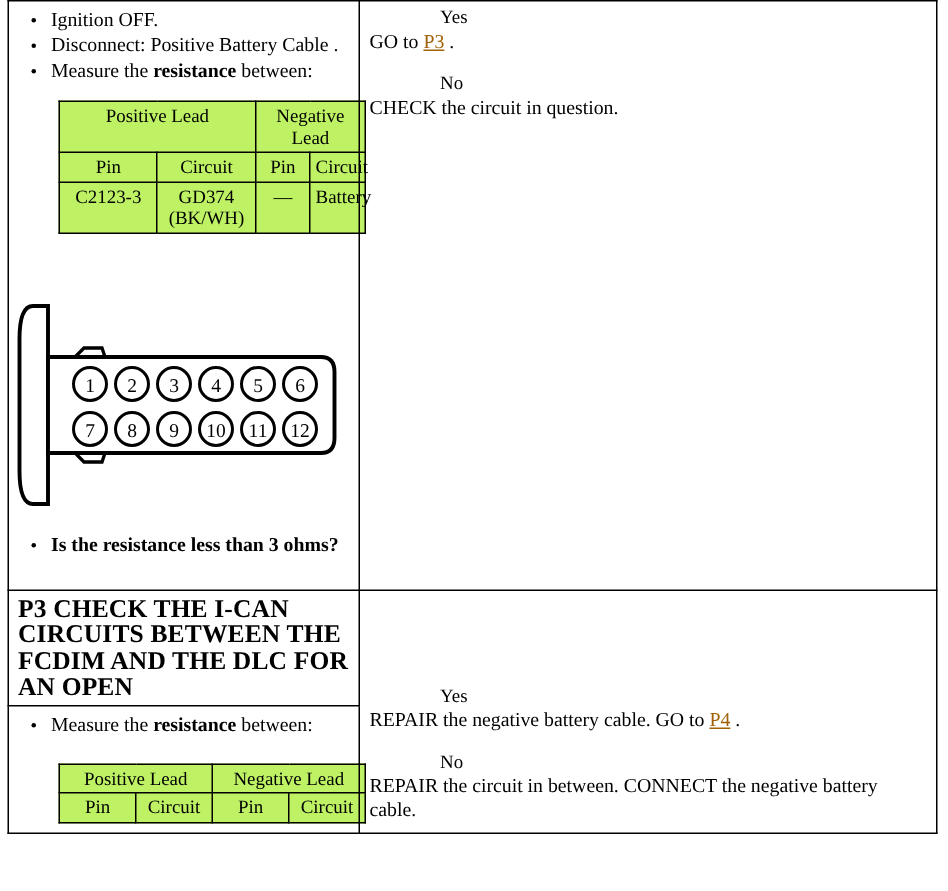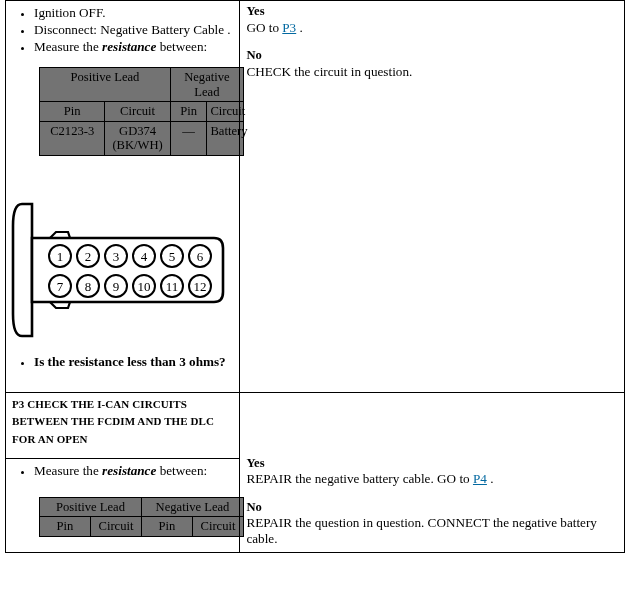--- a/index.html
+++ b/index.html
@@ -44,47 +44,48 @@
     padding-left: 28px;
     list-style-type: disc;
   }
   ul.steps li {
     font-size: 13.2px;
     line-height: 16px;
     margin: 0 0 1px 0;
     padding: 0;
   }
   ul.steps li::marker { font-size: 11px; }
-  b, .b { font-weight: bold; font-style: italic; }
+  b, .b { font-weight: bold; }
 
   .q-row ul.steps li { font-weight: bold; font-family: Liberation Serif, serif; }
 
   
   .answers {
     padding: 3px 6px 6px 6px;
     font-size: 13.2px;
     line-height: 15.5px;
   }
   .ans-key {
-    font-weight: bold;
+    font-weight: normal;
     font-size: 12.6px;
+    margin-left: 47px;
   }
   .ans-text { }
   .ans-gap { height: 13px; }
   a.xref {
-    color: #0369a1;
+    color: #a16207;
   }
 
   
   .lead-wrap { padding: 8px 0 6px 0; }
   table.lead {
     border-collapse: collapse;
     margin-left: 33px;
     table-layout: fixed;
-    background: #737373;
+    background: #bef264;
   }
   table.lead td {
     border: 1px solid #000;
     text-align: center;
     font-size: 12.6px;
     line-height: 14.5px;
     padding: 2px 3px;
   }
   table.lead.t1 { width: 205px; }
   table.lead.t1 .c-pin1  { width: 52px; }
@@ -94,21 +95,21 @@
 
   table.lead.t2 { width: 205px; }
   table.lead.t2 .c-pin1  { width: 45px; }
   table.lead.t2 .c-cir1  { width: 57px; }
   table.lead.t2 .c-pin2  { width: 45px; }
   table.lead.t2 .c-cir2  { width: 57px; }
 
   
   .sect-head {
     font-weight: bold;
-    font-size: 11px;
+    font-size: 17px;
     line-height: 17.5px;
     padding: 3px 2px 3px 6px;
     letter-spacing: 0.1px;
   }
 
   
   .connector-fig {
     margin: 34px 0 0 0;
     padding-left: 4px;
   }
@@ -125,21 +126,21 @@
       <col class="col-left">
       <col class="col-right">
     </colgroup>
     <tbody>
 
       <tr>
         <td class="col-left">
 
           <ul class="steps">
             <li><span>Ignition OFF.</span></li>
-            <li><span>Disconnect: Negative Battery Cable .</span></li>
+            <li><span>Disconnect: Positive Battery Cable .</span></li>
             <li><span>Measure the </span><b>resistance</b><span> between:</span></li>
           </ul>
 
           <div class="lead-wrap">
             <table class="lead t1">
               <tbody>
                 <tr>
                   <td colspan="2" class="c-pin1">Positive Lead</td>
                   <td colspan="2" class="c-pin2">Negative Lead</td>
                 </tr>
@@ -231,21 +232,21 @@
       <tr>
         <td class="col-left">
           <div class="sect-head">P3 CHECK THE I-CAN CIRCUITS BETWEEN THE FCDIM AND THE DLC FOR AN OPEN</div>
         </td>
         <td class="col-right" rowspan="2">
           <div class="answers" style="padding-top:63px;">
             <div class="ans-key">Yes</div>
             <div class="ans-text"><span>REPAIR the negative battery cable. GO to </span><a class="xref" href="#">P4</a><span> .</span></div>
             <div class="ans-gap"></div>
             <div class="ans-key">No</div>
-            <div class="ans-text">REPAIR the question in question. CONNECT the negative battery cable.</div>
+            <div class="ans-text">REPAIR the circuit in between. CONNECT the negative battery cable.</div>
           </div>
         </td>
       </tr>
 
       <tr>
         <td class="col-left">
           <ul class="steps">
             <li><span>Measure the </span><b>resistance</b><span> between:</span></li>
           </ul>
 

